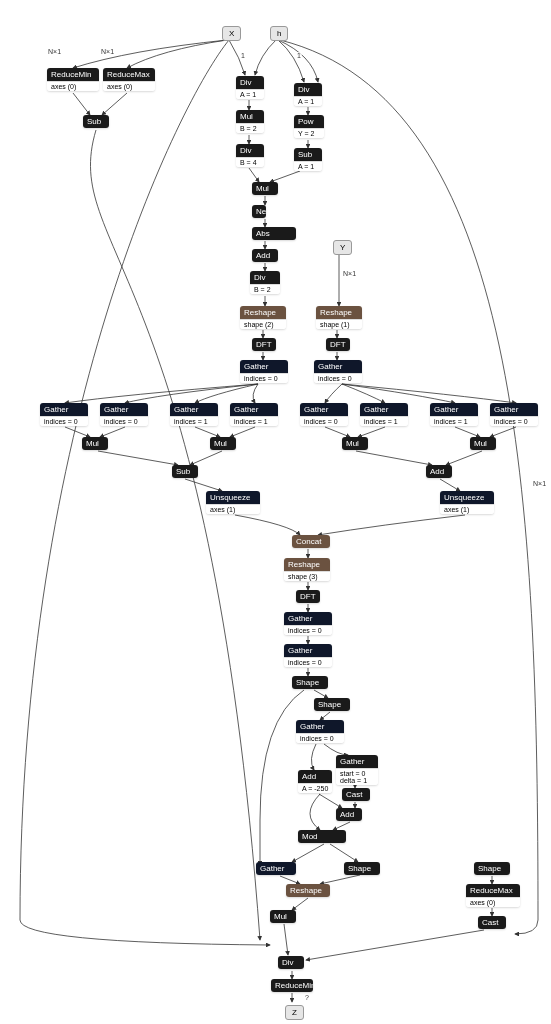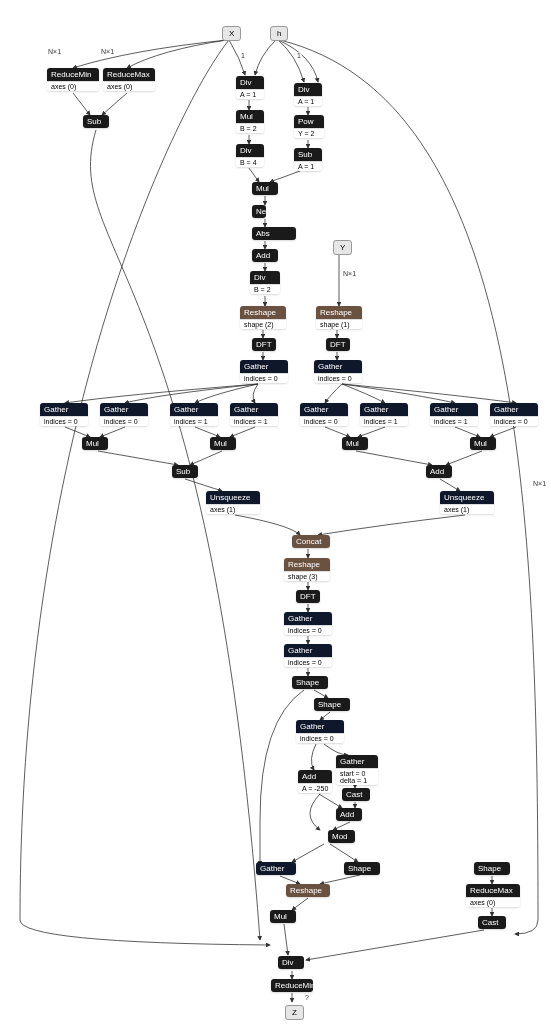--- a/index.html
+++ b/index.html
@@ -310,21 +310,21 @@
 <div class="node" style="left:298px;top:770px;width:34px">
     <div class="hdr c-black">Add</div>
     <div class="attr">A = -250</div>
   </div>
 <div class="node" style="left:342px;top:788px;width:28px">
     <div class="hdr c-black">Cast</div>
   </div>
 <div class="node" style="left:336px;top:808px;width:26px">
     <div class="hdr c-black">Add</div>
   </div>
-<div class="node" style="left:328px;top:830px;width:27px">
+<div class="node" style="left:298px;top:830px;width:48px">
     <div class="hdr c-black">Mod</div>
   </div>
 <div class="node" style="left:256px;top:862px;width:40px">
     <div class="hdr c-green">Gather</div>
   </div>
 <div class="node" style="left:344px;top:862px;width:36px">
     <div class="hdr c-black">Shape</div>
   </div>
 <div class="node" style="left:286px;top:884px;width:44px">
     <div class="hdr c-brown">Reshape</div>

